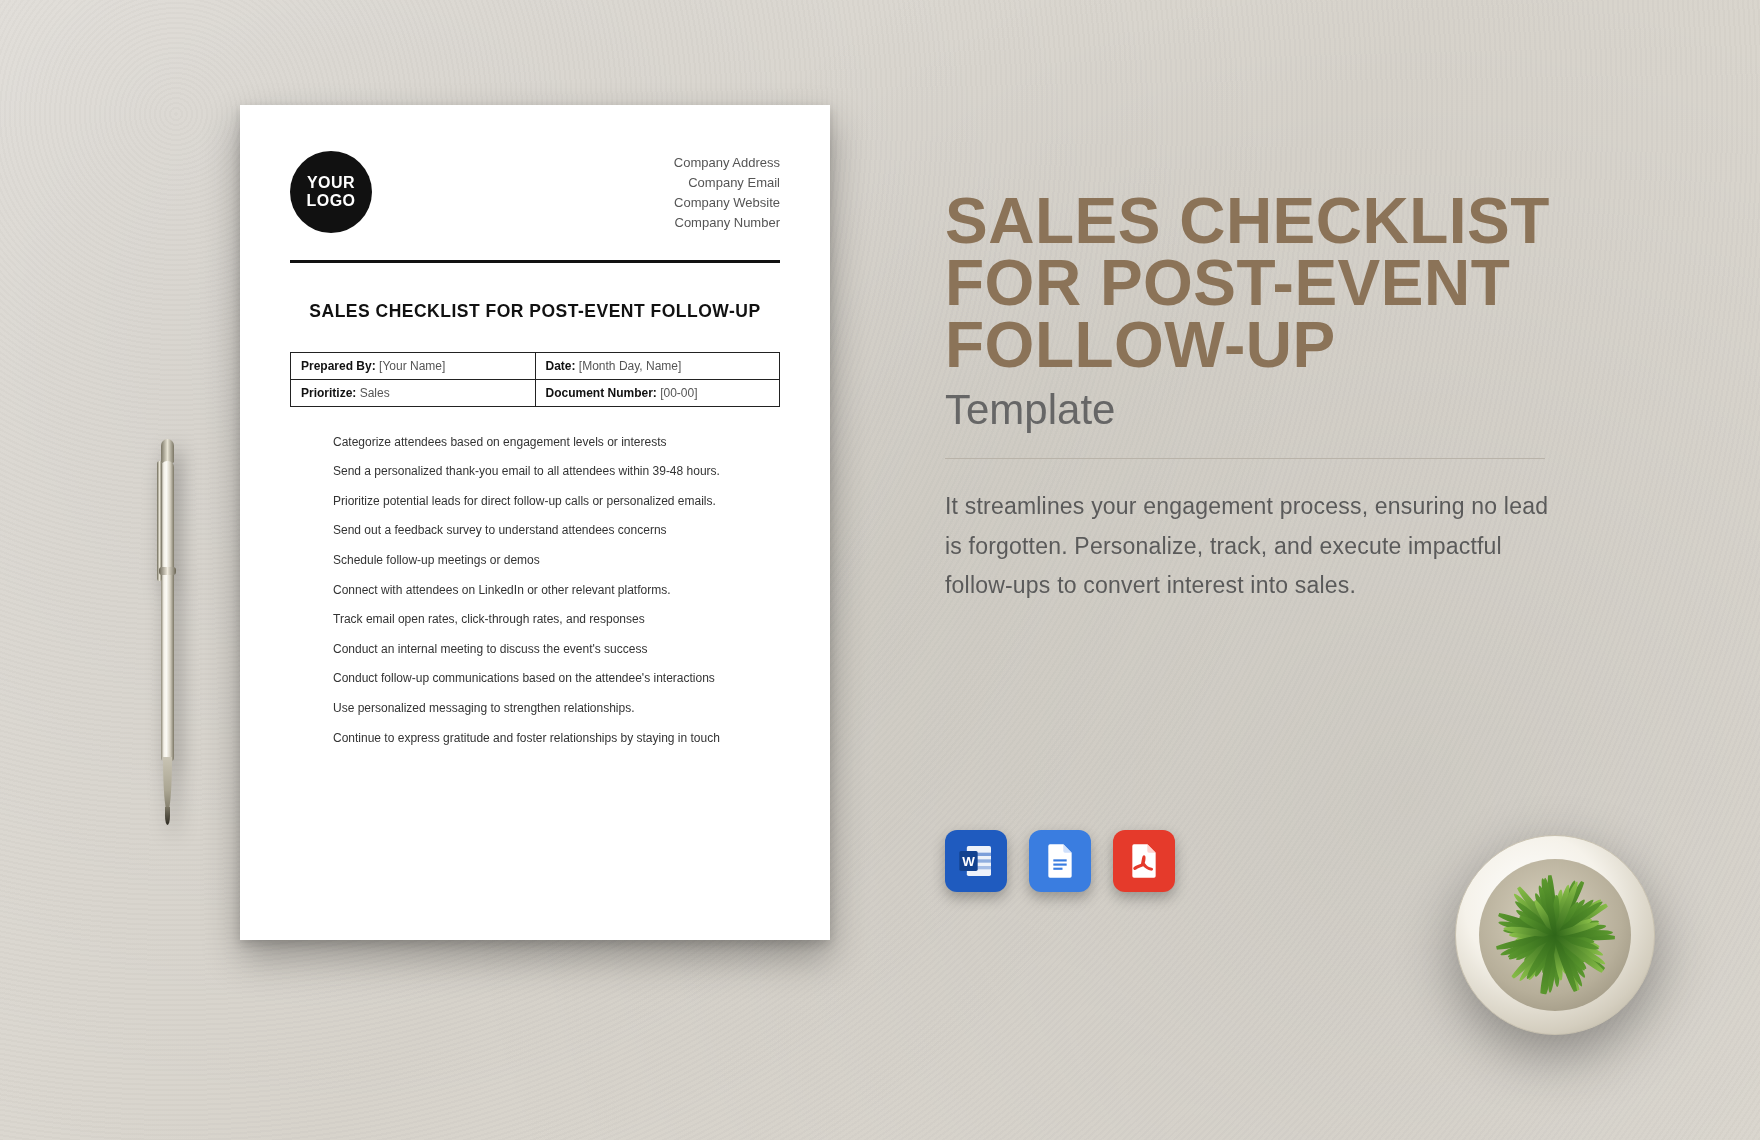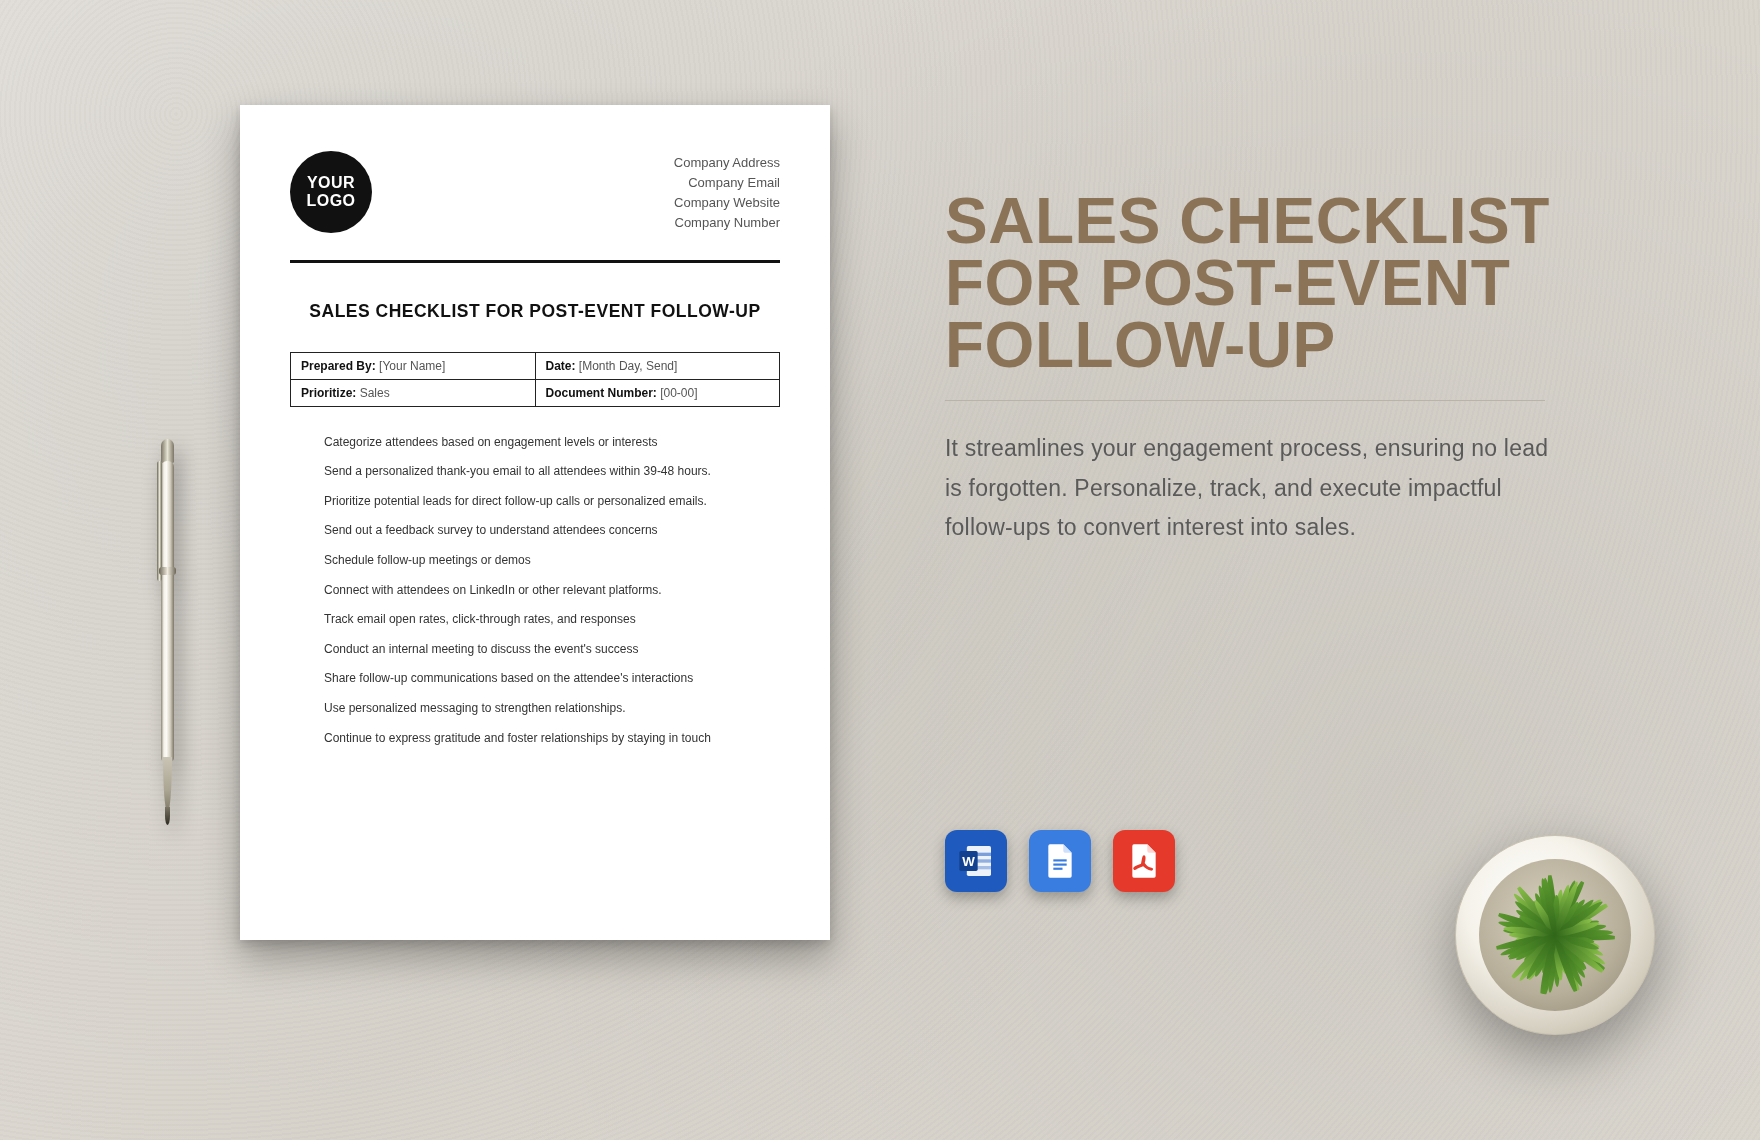--- a/index.html
+++ b/index.html
@@ -32,21 +32,21 @@
     font-size:16px; font-weight:700; line-height:1.1; text-align:center; letter-spacing:0.5px;
   }
   .company-meta { text-align:right; font-size:13px; line-height:1.55; color:#555; padding-top:2px;}
   .rule { height:3px; background:#111; margin-top:16px; }
   .doc-title { text-align:center; font-weight:800; font-size:17.5px; letter-spacing:0.5px; margin-top:38px; color:#111;}
   .meta-table { width:100%; border-collapse:collapse; margin-top:30px; font-size:12px;}
   .meta-table td { border:1px solid #222; padding:6px 10px; }
   .meta-table .lab { font-weight:700; color:#111; }
   .meta-table .val { color:#555; }
   .checklist { margin-top:26px; font-size:12px; line-height:1.55; color:#333; padding-left:34px; padding-right:4px;}
-  .checklist .line { margin-bottom:11px; }
+  .checklist .line { margin-bottom:11px;margin-left:9px; }
   
   .rhs { position:absolute; left:945px; top:190px; width:720px; }
   .headline { font-size:64px; line-height:0.97; font-weight:800; color:#8b7358; letter-spacing:0.5px;
               font-family:"Arial Black","Helvetica Neue",sans-serif;}
   .subhead  { font-size:42px; color:#666; font-weight:300; margin-top:10px;}
   .hr { height:1px; background:#b9b3a9; margin-top:24px; width:600px; }
   .desc { margin-top:28px; width:620px; font-size:23px; color:#5a5a5a; line-height:1.72; letter-spacing:0.2px;}
   .formats { position:absolute; left:945px; top:830px; display:flex; gap:22px; }
   .fmt { width:62px; height:62px; border-radius:12px; display:flex; align-items:center; justify-content:center;
          box-shadow:0 6px 14px rgba(0,0,0,0.28); }
@@ -120,21 +120,21 @@
 
     <table class="meta-table">
       <tbody>
           <tr>
         <td style="width:50%">
           <span class="lab">Prepared By:</span>
           <span class="val">[Your Name]</span>
         </td>
         <td>
           <span class="lab">Date:</span>
-          <span class="val">[Month Day, Send]</span>
+          <span class="val">[Month Day, Name]</span>
         </td>
       </tr>
       <tr>
         <td>
           <span class="lab">Prioritize:</span>
           <span class="val">Sales</span>
         </td>
         <td>
           <span class="lab">Document Number:</span>
           <span class="val">[00-00]</span>
@@ -145,28 +145,29 @@
 
     <div class="checklist">
       <div class="line">Categorize attendees based on engagement levels or interests</div>
       <div class="line">Send a personalized thank-you email to all attendees within 39-48 hours.</div>
       <div class="line">Prioritize potential leads for direct follow-up calls or personalized emails.</div>
       <div class="line">Send out a feedback survey to understand attendees concerns</div>
       <div class="line">Schedule follow-up meetings or demos</div>
       <div class="line">Connect with attendees on LinkedIn or other relevant platforms.</div>
       <div class="line">Track email open rates, click-through rates, and responses</div>
       <div class="line">Conduct an internal meeting to discuss the event's success</div>
-      <div class="line">Share follow-up communications based on the attendee's interactions</div>
+      <div class="line">Conduct follow-up communications based on the attendee's interactions</div>
       <div class="line">Use personalized messaging to strengthen relationships.</div>
       <div class="line">Continue to express gratitude and foster relationships by staying in touch</div>
     </div>
   </div>
 
   <div class="rhs">
     <div class="headline">SALES CHECKLIST FOR POST-EVENT FOLLOW-UP</div>
+    <div class="subhead">Template</div>
     <div class="hr"></div>
     <div class="desc">It streamlines your engagement process, ensuring no lead is forgotten. Personalize, track, and execute impactful follow-ups to convert interest into sales.</div>
   </div>
 
   <div class="formats">
     <div class="fmt word" title="Word">
       <svg viewBox="0 0 48 48">
         <rect x="13" y="6" width="29" height="36" rx="2" fill="#ffffff" opacity="0.92"></rect>
         <rect x="13" y="14" width="29" height="4" fill="#1f5bbf" opacity="0.55"></rect>
         <rect x="13" y="22" width="29" height="4" fill="#1f5bbf" opacity="0.45"></rect>

